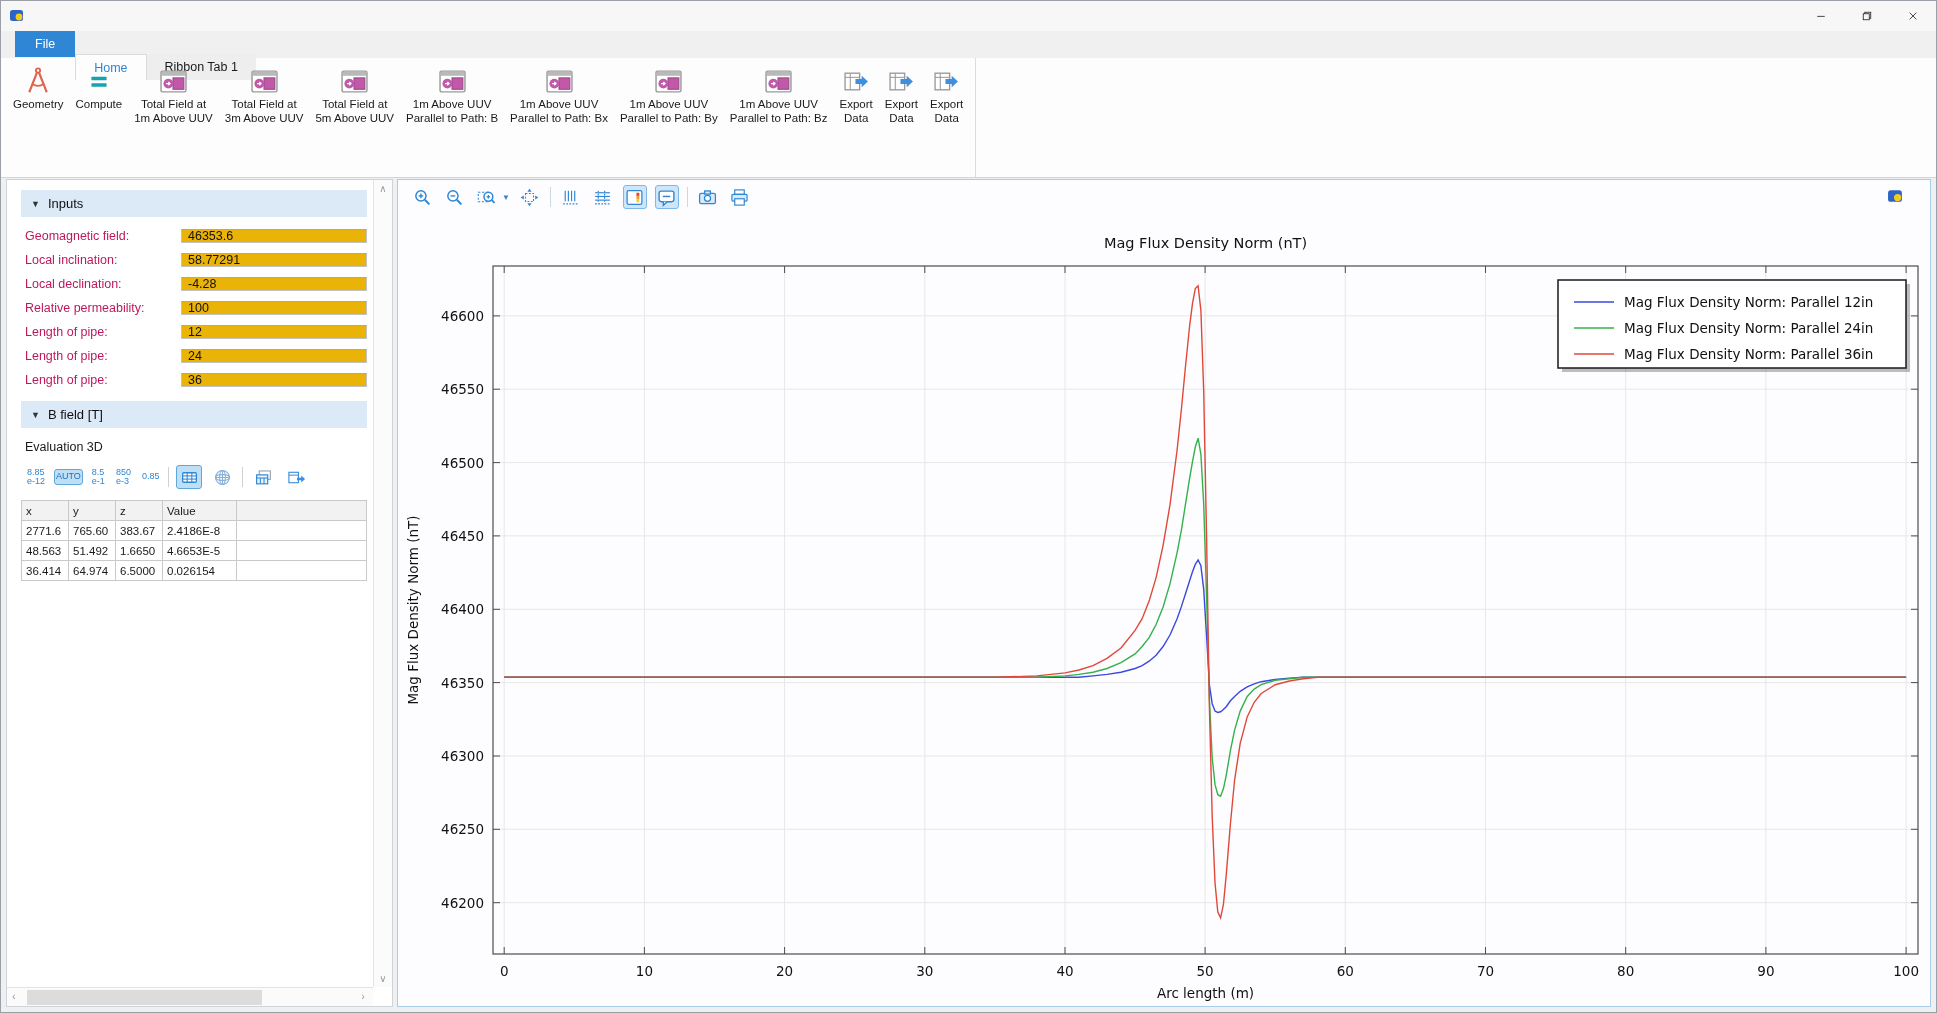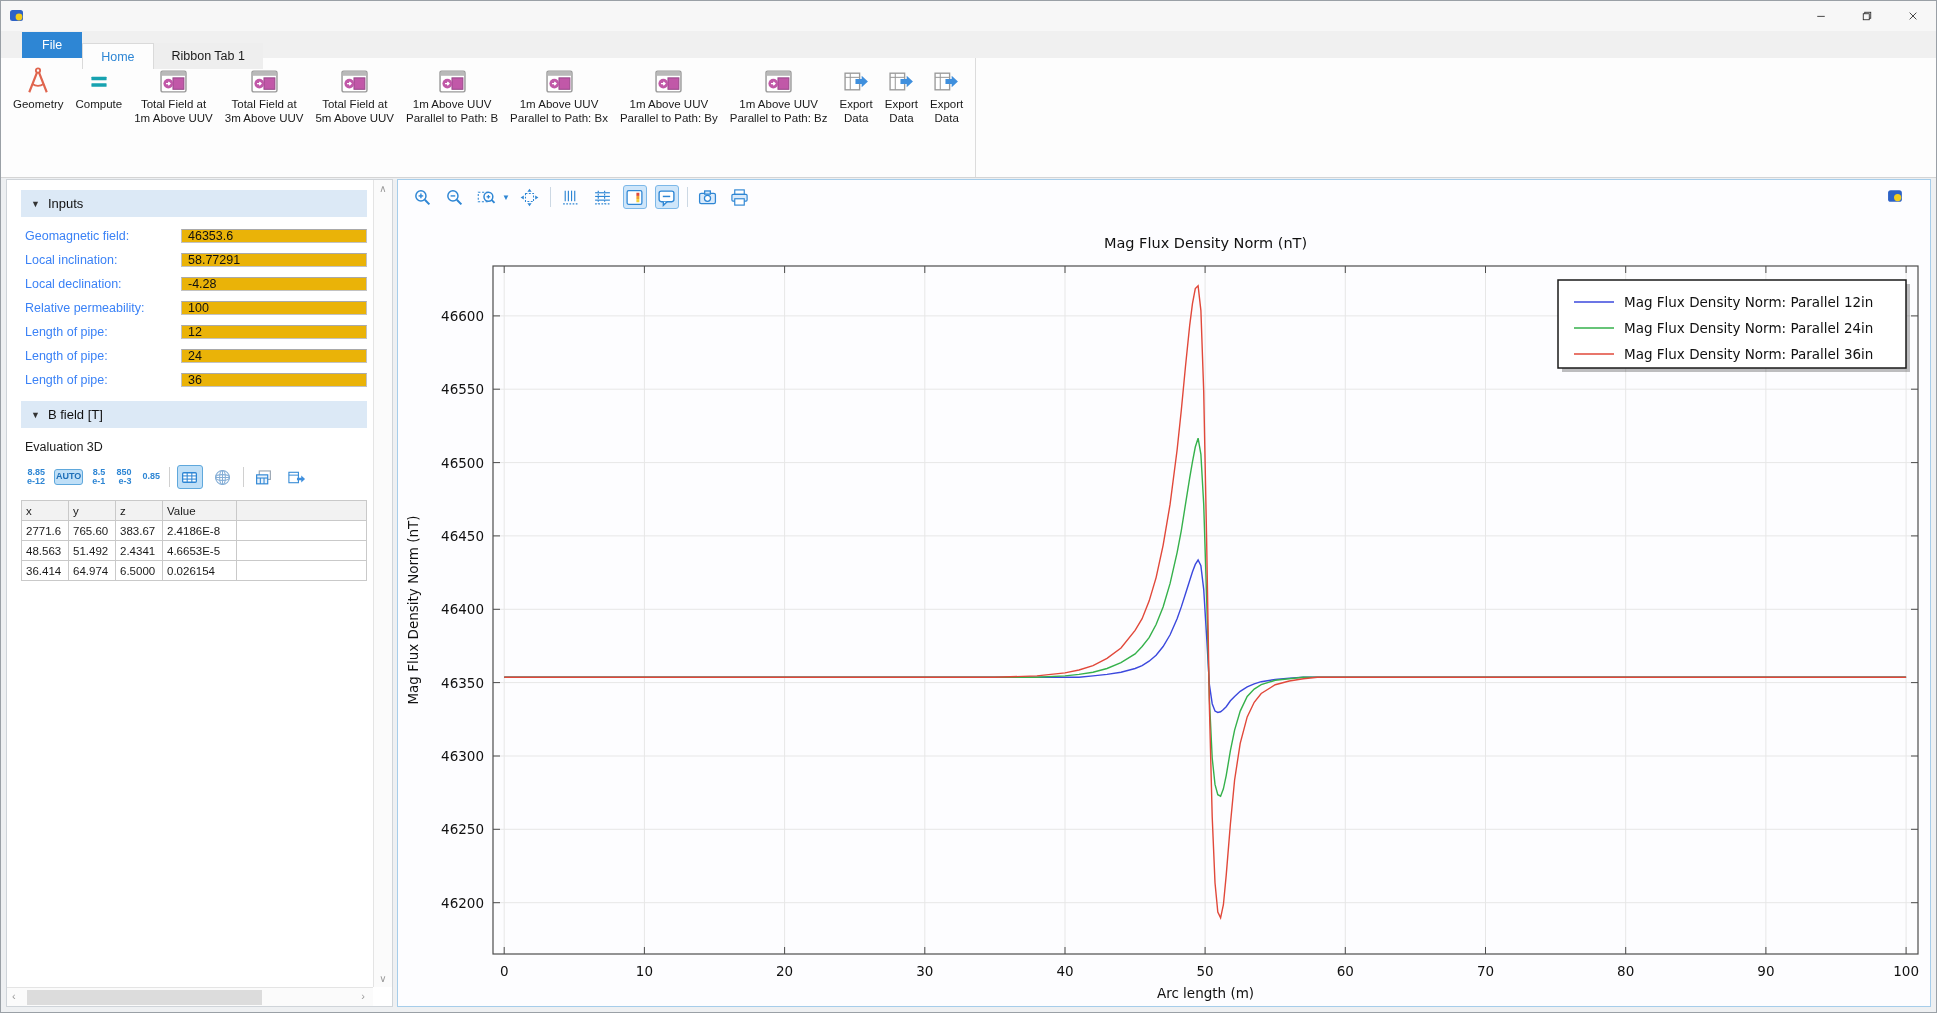--- a/index.html
+++ b/index.html
@@ -12,46 +12,46 @@
     position:relative; overflow:hidden;
   }
   
   .titlebar { height:30px; background:#f7f7f7; display:flex; align-items:center; position:relative; }
   .titlebar .app-icon { margin-left:8px; width:16px; height:16px; }
   .titlebar .title { position:absolute; left:0; right:0; text-align:center; font-size:12px; color:#111; }
   .win-controls { margin-left:auto; display:flex; z-index:2; }
   .win-btn { width:46px; height:28px; display:flex; align-items:center; justify-content:center; }
   .win-btn svg { width:12px; height:12px; stroke:#222; stroke-width:1.1; fill:none; }
   
-  .tabrow { height:27px; background:#f0f0f0; display:flex; align-items:center; padding-left:21px; }
+  .tabrow { height:27px; background:#f0f0f0; display:flex; align-items:flex-start; padding-left:14px; }
   .tab { height:26px; padding:0 18px; display:flex; align-items:center; font-size:12.5px; }
   .tab.file { background:#2e86d4; color:#fff; padding:0 20px; }
   .tab.selected { background:#fdfdfd; color:#2e86d4; border:1px solid #dadada; border-bottom:none; }
   .tab.plain { background:#eeeeee; color:#1a1a1a; border-bottom:none; }
   
   .ribbon { height:120px; background:#fdfdfd; border-bottom:1px solid #d5d5d5; display:flex; }
   .ribbon-group { display:flex; flex-direction:column; border-right:1px solid #dcdcdc; padding:4px 6px 0 6px; }
   .ribbon-buttons { display:flex; align-items:flex-start; flex:1; }
   .ribbon-btn { display:flex; flex-direction:column; align-items:center; padding:2px 5px; margin:0 1px; border-radius:2px; cursor:default; }
   .ribbon-btn .r-icon { height:34px; display:flex; align-items:center; justify-content:center; }
   .ribbon-btn .r-label { font-size:11.5px; line-height:1.2; text-align:center; color:#1a1a1a; white-space:nowrap; }
   .ribbon-group-label { text-align:center; font-size:11.5px; color:#707070; padding:3px 0 4px 0; }
   
   .workspace { position:absolute; top:178px; left:0; right:0; bottom:5px; }
   .settings-panel { position:absolute; left:5px; top:0; width:387px; bottom:0;
     background:#fff; border:1px solid #cfd4d9; }
   .settings-content { position:absolute; left:0; top:0; right:19px; bottom:19px; overflow:hidden; padding:10px 6px 0 14px; background:#fff; }
   .section-header { height:27px; background:#dce9f6; display:flex; align-items:center; padding-left:10px; font-size:13px; color:#111; margin-bottom:12px; }
   .section-header .tri { font-size:9px; color:#333; margin-right:8px; }
   .field-row { display:flex; align-items:center; margin-bottom:10px; padding-left:4px; }
-  .field-row label { width:156px; font-size:12.5px; color:#3b82f6; }
+  .field-row label { width:156px; font-size:12.5px; color:#be185d; }
   .field-row input { flex:1; height:14px; border:1px solid #c2c2c2; border-top-color:#a9a9a9; padding:0 6px; font-size:12.5px; font-family:"Liberation Sans",sans-serif; color:#111; background:#eab308; }
   .eval-label { font-size:12.5px; margin:2px 0 10px 4px; }
   .eval-toolbar { display:flex; align-items:center; gap:7px; margin:0 0 10px 4px; height:26px; }
-  .fmt-btn { color:#2e86d4; font-size:9px; line-height:1.05; text-align:right; font-weight:bold; padding:2px 1px; border-radius:3px; border:1px solid transparent; }
+  .fmt-btn { color:#2e86d4; font-size:9px; line-height:1.05; text-align:left; font-weight:normal; padding:2px 1px; border-radius:3px; border:1px solid transparent; }
   .fmt-btn.active { background:#bfdff7; border-color:#5fa8dc; color:#1e6fb8; }
   .tool-sep { width:1px; height:20px; background:#d0d0d0; }
   .icon-btn { width:26px; height:24px; display:flex; align-items:center; justify-content:center; border-radius:3px; border:1px solid transparent; }
   .icon-btn.active { background:#bfdff7; border-color:#5fa8dc; }
   
   table.eval { border-collapse:collapse; width:100%; font-size:11.5px; }
   table.eval th, table.eval td { border:1px solid #c9c9c9; padding:2px 4px; text-align:left; font-weight:normal; height:20px; }
   table.eval th { background:#f2f2f2; }
   table.eval td { background:#fff; }
   
@@ -356,21 +356,21 @@
             <tr>
               <td>2771.6</td>
               <td>765.60</td>
               <td>383.67</td>
               <td>2.4186E-8</td>
               <td></td>
             </tr>
             <tr>
               <td>48.563</td>
               <td>51.492</td>
-              <td>2.4341</td>
+              <td>1.6650</td>
               <td>4.6653E-5</td>
               <td></td>
             </tr>
             <tr>
               <td>36.414</td>
               <td>64.974</td>
               <td>6.5000</td>
               <td>0.026154</td>
               <td></td>
             </tr>

